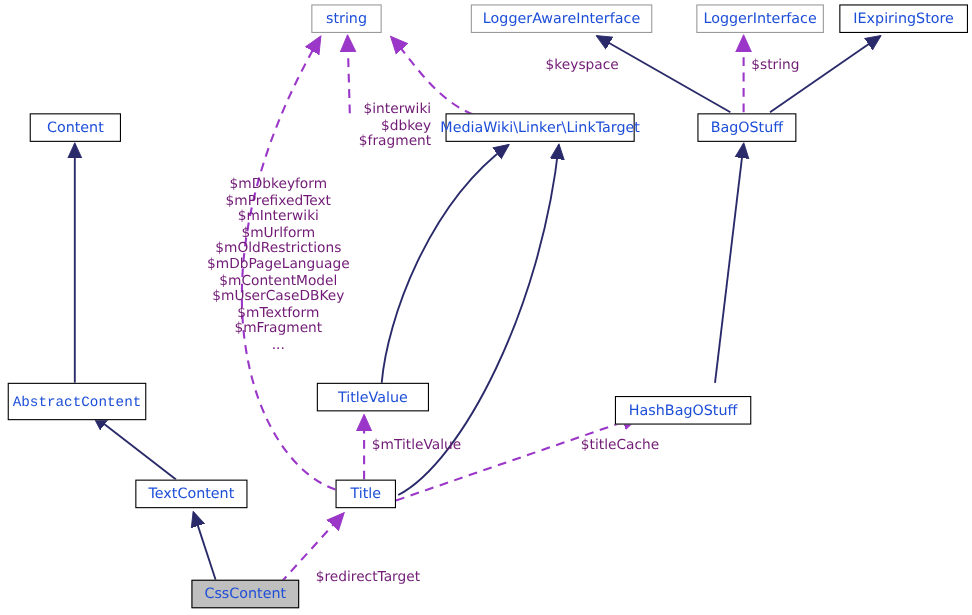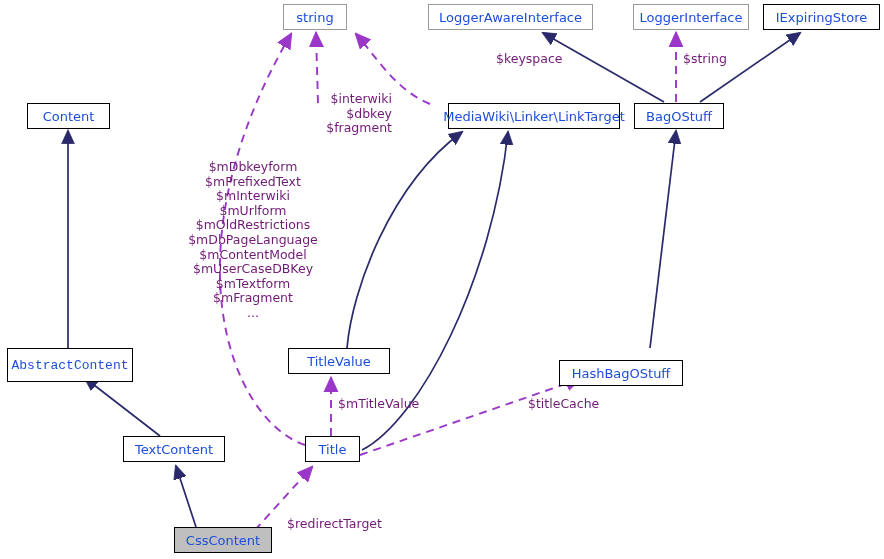--- a/index.html
+++ b/index.html
@@ -91,21 +91,21 @@
       </div>
       <div class="node border-gray" style="left: 633px; top: 4px; width: 116px; height: 26px;">
         <span>LoggerInterface</span>
       </div>
       <div class="node border-black" style="left: 763px; top: 4px; width: 117px; height: 26px;">
         <span>IExpiringStore</span>
       </div>
       <div class="node border-black" style="left: 27px; top: 103px; width: 83px; height: 26px;">
         <span>Content</span>
       </div>
-      <div class="node border-black" style="left: 405px; top: 103px; width: 172px; height: 26px; margin-left: 43px;">
+      <div class="node border-black" style="left: 405px; top: 103px; width: 172px; height: 26px;">
         <span>MediaWiki\Linker\LinkTarget</span>
       </div>
       <div class="node border-black" style="left: 634px; top: 103px; width: 90px; height: 26px;">
         <span>BagOStuff</span>
       </div>
       <div class="node border-black" style="left: 7px; top: 348px; width: 126px; height: 34px; font-family: Liberation Mono, monospace;">
         <span>AbstractContent</span>
       </div>
       <div class="node border-black" style="left: 288px; top: 348px; width: 102px; height: 26px;">
         <span>TitleValue</span>

